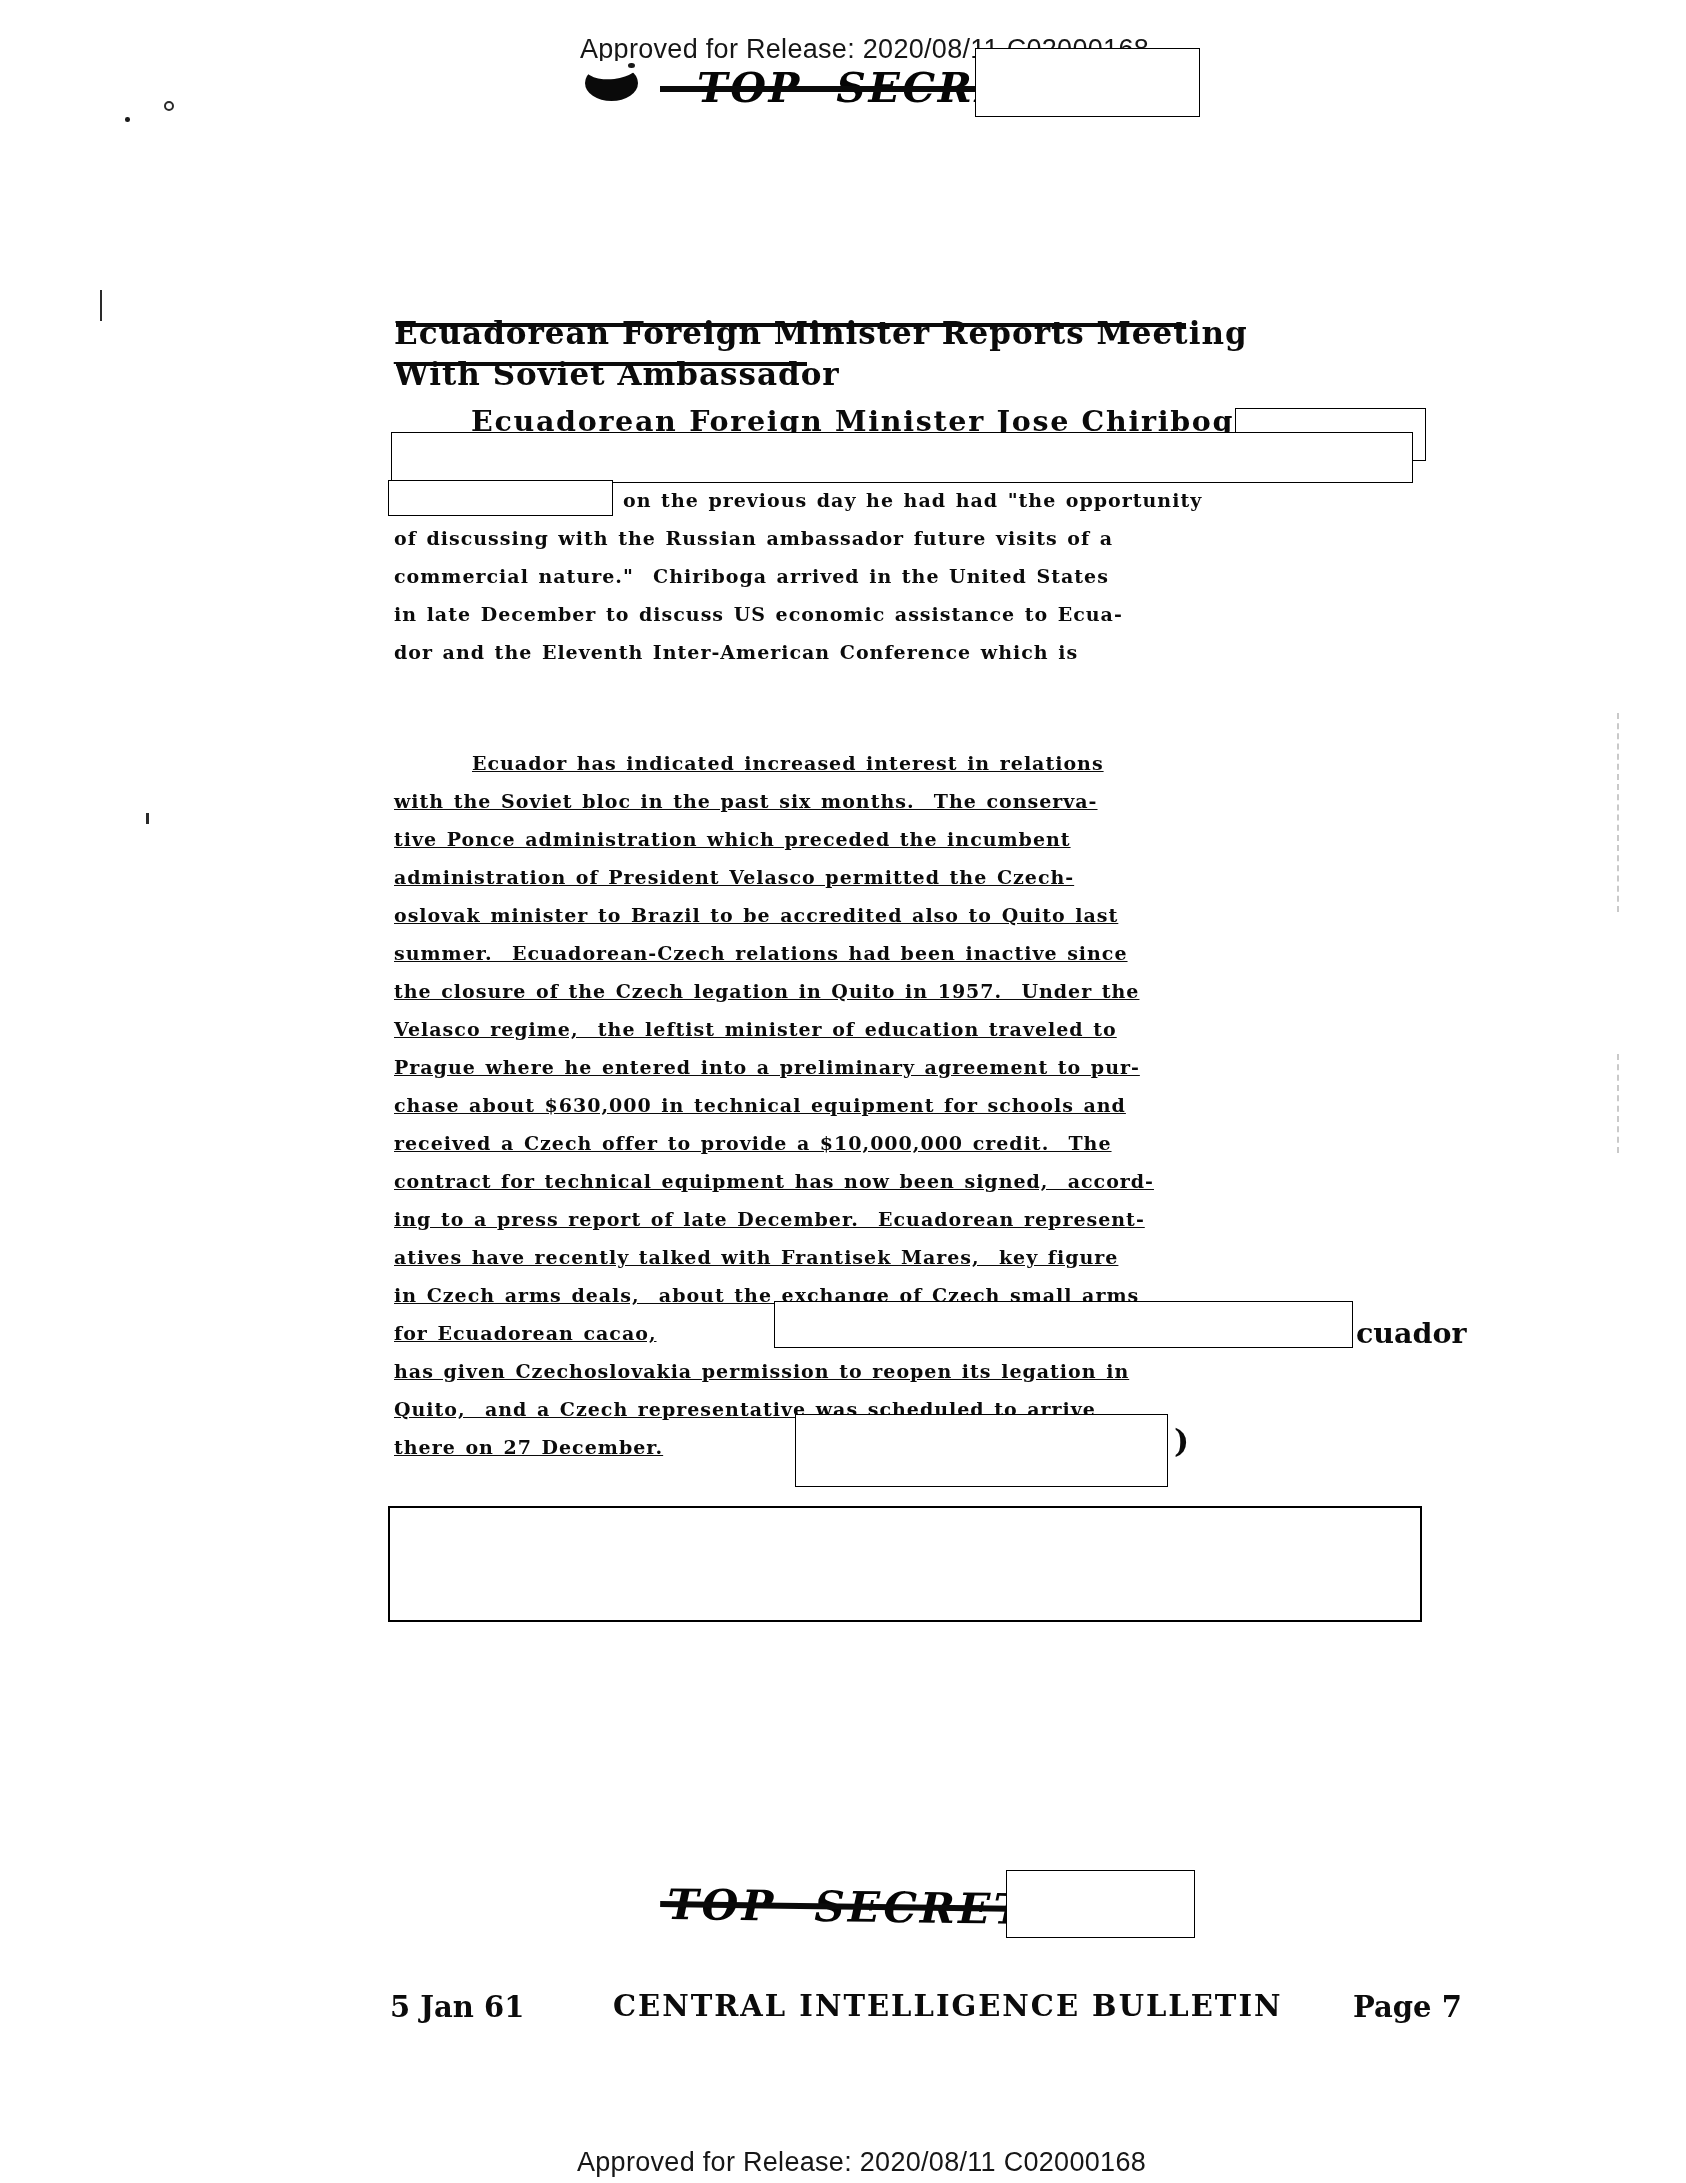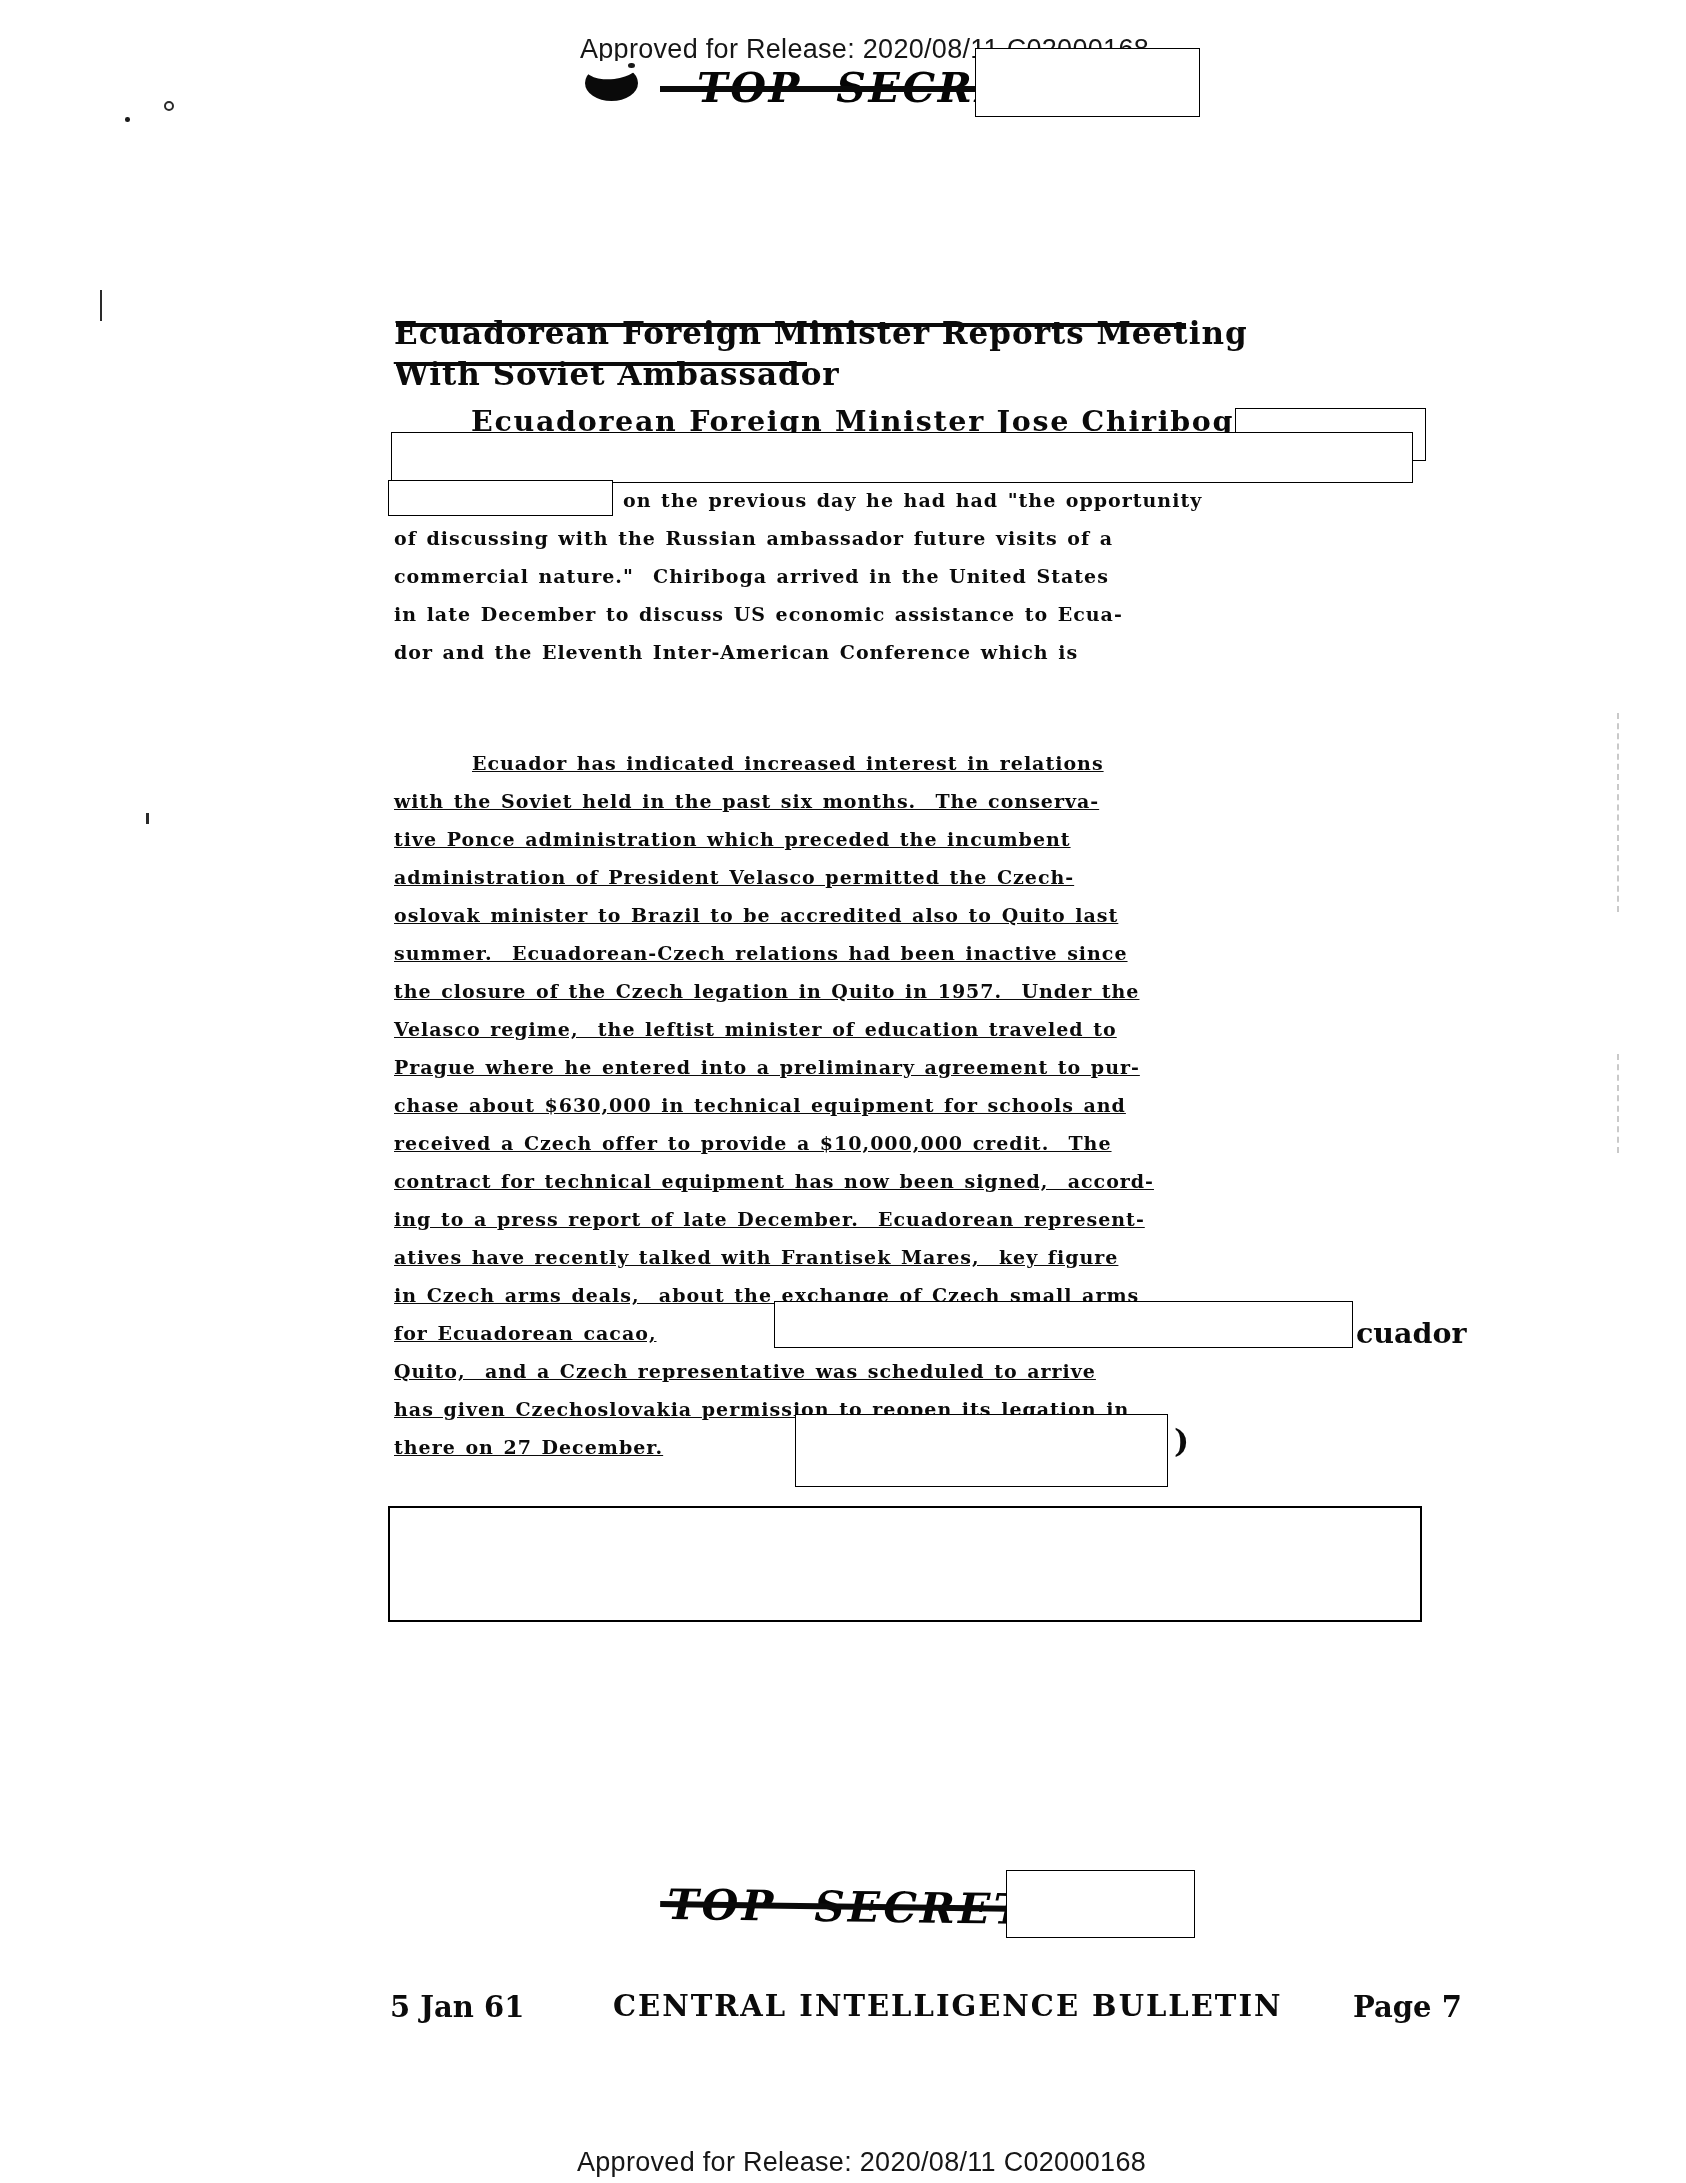--- a/index.html
+++ b/index.html
@@ -97,37 +97,37 @@
   <div id="para1-lines" class="abs para" style="left:394px;top:481px;">
       <div class="line">on the previous day he had had "the opportunity</div>
       <div class="line">of discussing with the Russian ambassador future visits of a</div>
       <div class="line">commercial nature."  Chiriboga arrived in the United States</div>
       <div class="line">in late December to discuss US economic assistance to Ecua-</div>
       <div class="line">dor and the Eleventh Inter-American Conference which is</div>
     </div>
 
   <div id="para2-lines" class="abs para" style="left:394px;top:744px;text-decoration:underline;">
       <div class="line">Ecuador has indicated increased interest in relations</div>
-      <div class="line">with the Soviet held in the past six months.  The conserva-</div>
+      <div class="line">with the Soviet bloc in the past six months.  The conserva-</div>
       <div class="line">tive Ponce administration which preceded the incumbent</div>
       <div class="line">administration of President Velasco permitted the Czech-</div>
       <div class="line">oslovak minister to Brazil to be accredited also to Quito last</div>
       <div class="line">summer.  Ecuadorean-Czech relations had been inactive since</div>
       <div class="line">the closure of the Czech legation in Quito in 1957.  Under the</div>
       <div class="line">Velasco regime,  the leftist minister of education traveled to</div>
       <div class="line">Prague where he entered into a preliminary agreement to pur-</div>
       <div class="line">chase about $630,000 in technical equipment for schools and</div>
       <div class="line">received a Czech offer to provide a $10,000,000 credit.  The</div>
       <div class="line">contract for technical equipment has now been signed,  accord-</div>
       <div class="line">ing to a press report of late December.  Ecuadorean represent-</div>
       <div class="line">atives have recently talked with Frantisek Mares,  key figure</div>
       <div class="line">in Czech arms deals,  about the exchange of Czech small arms</div>
       <div class="line">for Ecuadorean cacao,</div>
+      <div class="line">has given Czechoslovakia permission to reopen its legation in</div>
       <div class="line">Quito,  and a Czech representative was scheduled to arrive</div>
-      <div class="line">has given Czechoslovakia permission to reopen its legation in</div>
       <div class="line">there on 27 December.</div>
     </div>
 
   <div class="abs redaction" style="left:774px;top:1301px;width:577px;height:45px;"></div>
   <div class="abs bodyline" style="left:1356px;top:1316px;">cuador</div>
 
   <div class="abs redaction" style="left:795px;top:1414px;width:371px;height:71px;"></div>
   <div class="abs bodyline" style="left:1174px;top:1422px;font-size:32px;">)</div>
 
   <div class="abs redaction-heavy" style="left:388px;top:1506px;width:1030px;height:112px;"></div>

